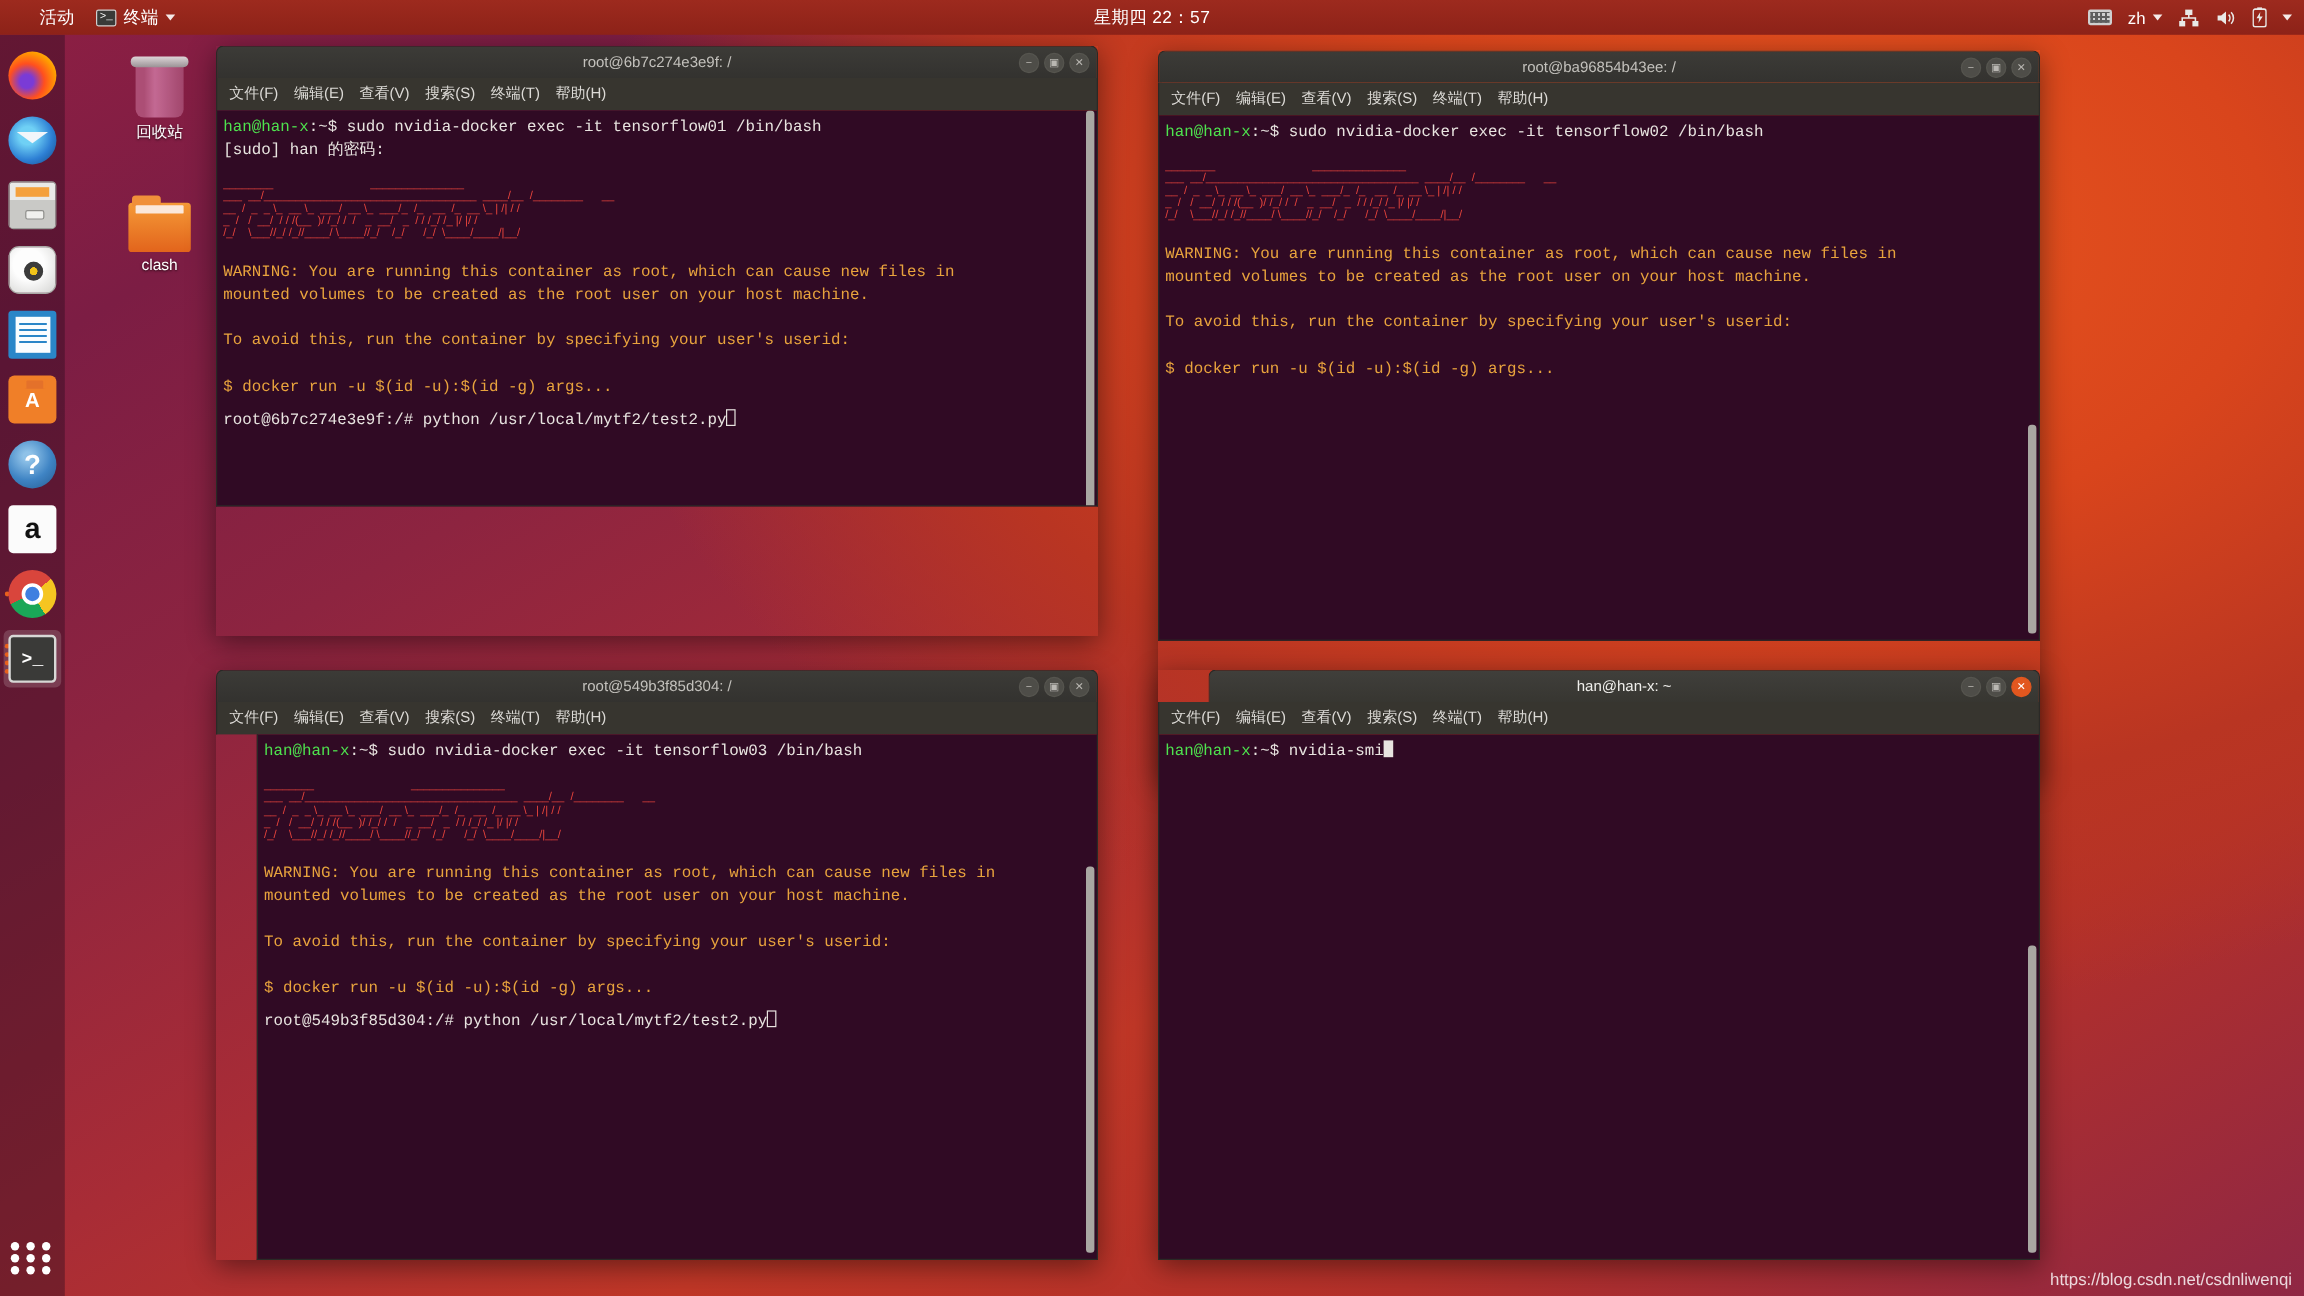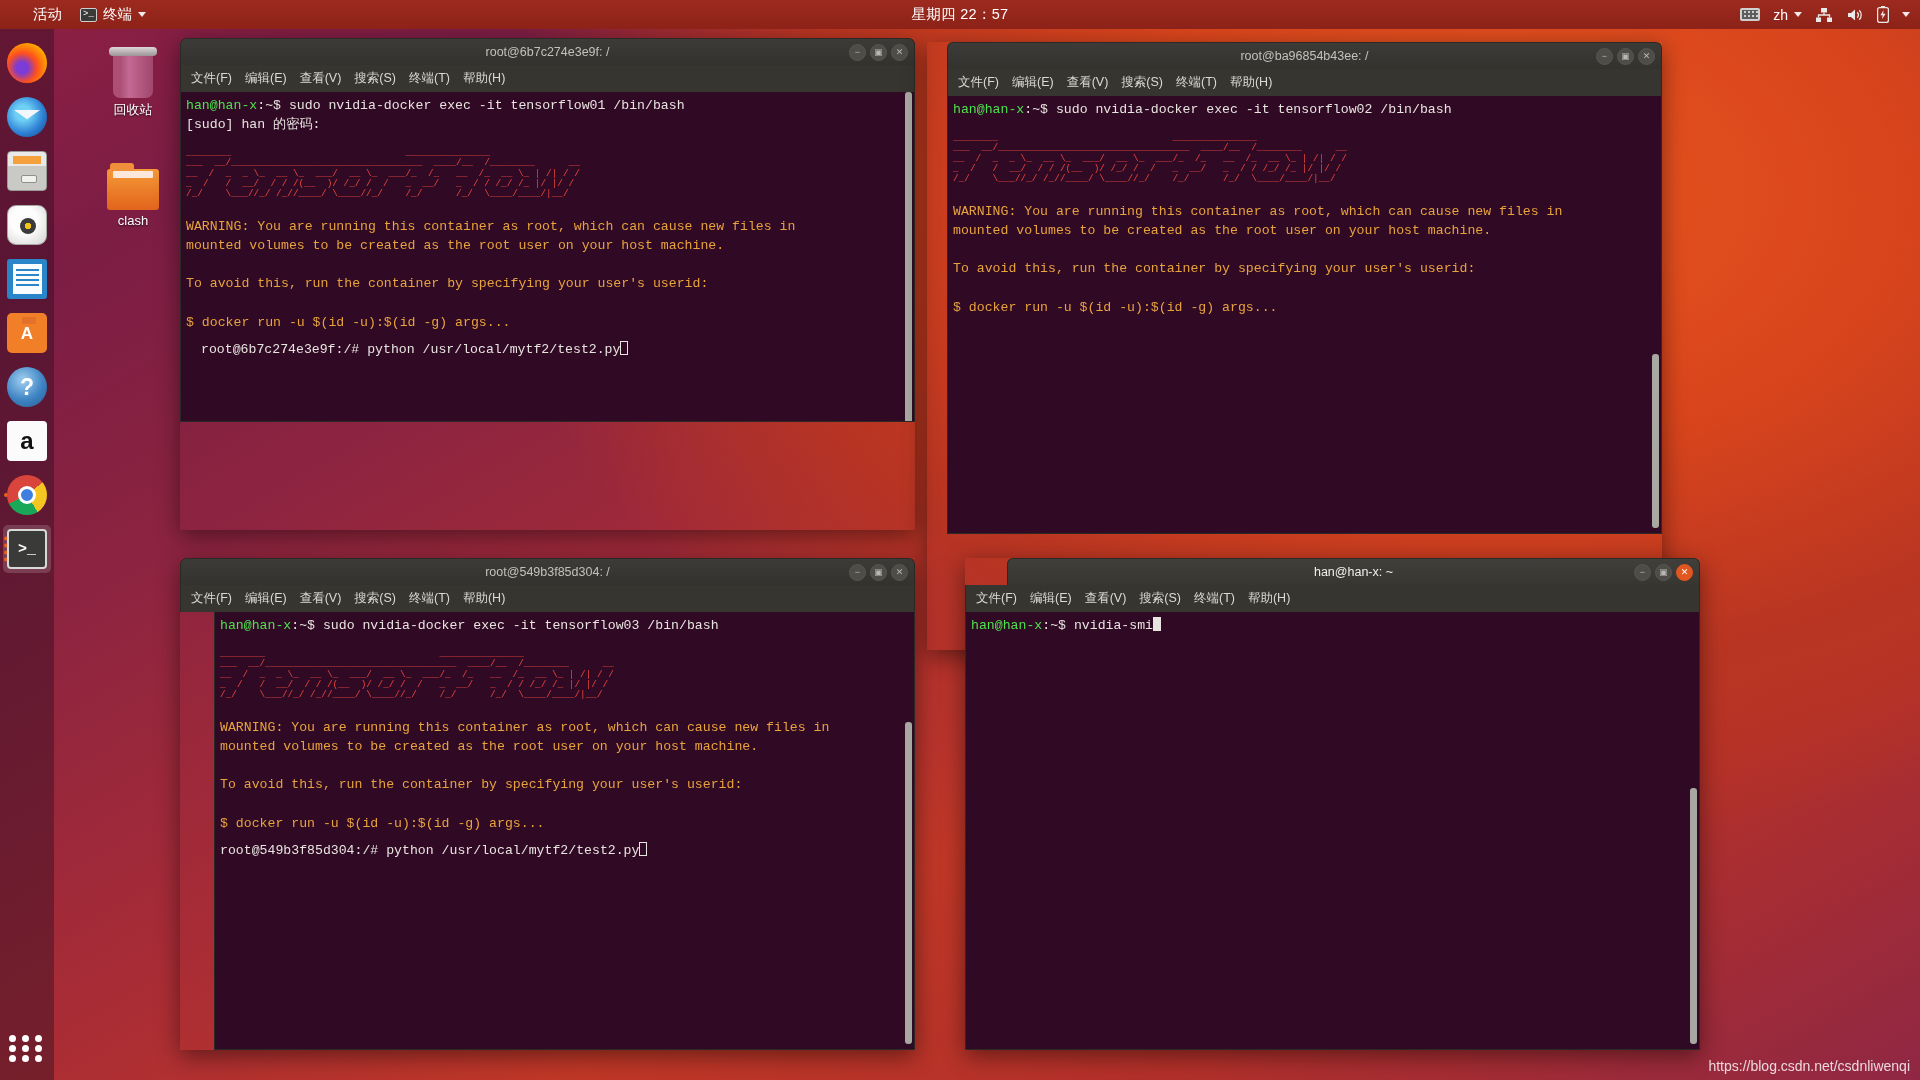--- a/index.html
+++ b/index.html
@@ -106,21 +106,21 @@
   .menubar { height:27px; background:#37352f; display:flex; align-items:center; gap:13px; padding:0 10px;
     border-left:1px solid #2a2926; border-right:1px solid #2a2926;text-align:center; }
   .menubar .mi { color:#dcdad6; font-size:12.5px; cursor:default; white-space:nowrap;}
   .termbody { background:#300a24; position:relative; overflow:hidden;
     border-left:1px solid #2a2926; border-right:1px solid #2a2926; border-bottom:1px solid #2a2926;}
   .termtext { font-family:"Liberation Mono", monospace; font-size:13.2px; line-height:19.1px;
     white-space:pre; padding:4px 0 0 5px; }
   .c-green{color:#4ee24e;} .c-white{color:#e8e4e0;} .c-yellow{color:#e8a33d;}
   .cursor-box{display:inline-block;width:8px;height:14px;background:#e8e4e0;vertical-align:-2px;}
   .cursor-hollow{display:inline-block;width:8px;height:14px;border:1px solid #e8e4e0;vertical-align:-2px;box-sizing:border-box;}
-  .ascii{font-family:Liberation Mono, monospace;font-size:9.4px;line-height:10.2px;color:#e8453c;white-space:pre;letter-spacing:0;}
+  .ascii{font-family:Liberation Sans, sans-serif;font-size:9.4px;line-height:10.2px;color:#e8453c;white-space:pre;letter-spacing:0;}
   .scrollbar{position:absolute;right:0;top:0;width:11px;height:100%;background:transparent;}
   .scrollbar i{position:absolute;left:2px;width:7px;background:#a9a7a2;border-radius:3px;display:block;}
 
   #watermark{position:absolute;right:10px;bottom:6px;color:rgba(255,255,255,.82);font-size:14px;z-index:700;}
 </style>
 </head>
 <body>
 
 <div id="topbar">
   <div class="tb-left">
@@ -259,28 +259,28 @@
 ___  __/__________________________________  ____/__  /________      __
 __  /  _  _ \_  __ \_  ___/  __ \_  ___/_  /_   __  /_  __ \_ | /| / /
 _  /   /  __/  / / /(__  )/ /_/ /  /   _  __/   _  / / /_/ /_ |/ |/ /
 /_/    \___//_/ /_//____/ \____//_/    /_/      /_/  \____/____/|__/</div>
     <div class="termtext c-yellow" style="margin-top:14px;">WARNING: You are running this container as root, which can cause new files in
 mounted volumes to be created as the root user on your host machine.
 
 To avoid this, run the container by specifying your user's userid:
 
 $ docker run -u $(id -u):$(id -g) args...</div>
-    <div class="termtext" style="margin-top:4px;margin-left:15px;"><span class="c-white">root@6b7c274e3e9f:/# </span><span class="c-white">python /usr/local/mytf2/test2.py</span><span class="cursor-hollow"></span></div>
+    <div class="termtext" style="margin-top:4px;"><span class="c-white">root@6b7c274e3e9f:/# </span><span class="c-white">python /usr/local/mytf2/test2.py</span><span class="cursor-hollow"></span></div>
     <div class="scrollbar">
         <i style="top:0;height:432px;"></i>
       </div>
   </div>
 </div>
 
-<div class="win" id="w1" style="left:927px;top:42px;width:735px;height:608px;padding-left:20px;">
+<div class="win" id="w1" style="left:965px;top:42px;width:735px;height:608px;">
   <div class="titlebar">
     <span class="title">root@ba96854b43ee: /</span>
     <span class="wbtns">
       <span class="wbtn">−</span>
       <span class="wbtn">▣</span>
       <span class="wbtn close">✕</span>
     </span>
   </div>
   <div class="menubar">
     <span class="mi">文件(F)</span>

